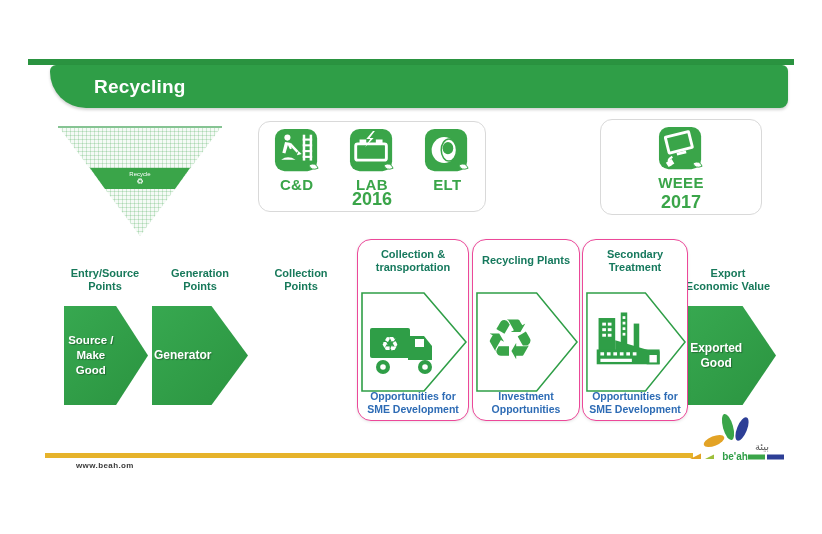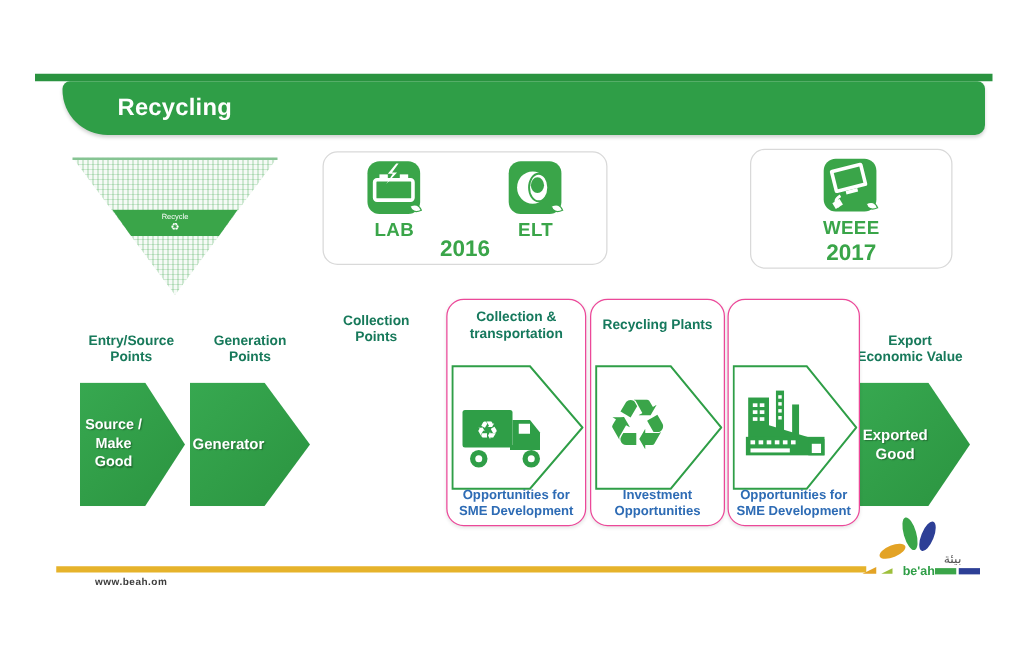--- a/index.html
+++ b/index.html
@@ -85,20 +85,40 @@
       <span class="bico">♻</span>
     </div>
   </div>
 
   <div class="group-box g2016">
     <div class="gcols">
       <div class="gcol">
         <svg width="46" height="46" viewBox="0 0 48 48">
           <rect x="1" y="1" width="44" height="44" rx="10" fill="#3aa549"></rect>
           <g fill="#fff">
+            <circle cx="14" cy="10" r="3.2"></circle>
+            <path d="M11.5,14.5 l5,.8 2.2,6 -2,1 -2.2,-4.6 -2.6,8.8 -3.2,-.6 2.2,-9z"></path>
+            <path d="M17.5,15.5 l8,8.6 -1.9,1.7 -8,-8.6z"></path>
+            <path d="M25.5,24 l3.4,3.2 -5,1.2z"></path>
+            <path d="M7.5,33 q7,-5 15,0 z"></path>
+            <rect x="30" y="7" width="2.6" height="27"></rect>
+            <rect x="37.2" y="7" width="2.6" height="27"></rect>
+            <rect x="30" y="11" width="9.8" height="2.2"></rect>
+            <rect x="30" y="17" width="9.8" height="2.2"></rect>
+            <rect x="30" y="23" width="9.8" height="2.2"></rect>
+            <rect x="30" y="29" width="9.8" height="2.2"></rect>
+          </g>
+          <path d="M36.5,38.5 q7,-3.2 9.5,3.5 q-7.5,3.2 -9.5,-3.5" fill="#fff" stroke="#3aa549" stroke-width="1"></path>
+        </svg>
+        <span class="stream-label">C&amp;D</span>
+      </div>
+      <div class="gcol">
+        <svg width="46" height="46" viewBox="0 0 48 48">
+          <rect x="1" y="1" width="44" height="44" rx="10" fill="#3aa549"></rect>
+          <g fill="#fff">
             <path d="M25,3 l-7,8.5 h4.2 l-5.5,8.5 9,-9.5 h-4.2 l5.5,-7.5z"></path>
             <rect x="11" y="12" width="7" height="4.5"></rect>
             <rect x="28" y="12" width="7" height="4.5"></rect>
           </g>
           <rect x="7" y="16.5" width="32" height="17" rx="2" fill="none" stroke="#fff" stroke-width="3"></rect>
           <path d="M36.5,38.5 q7,-3.2 9.5,3.5 q-7.5,3.2 -9.5,-3.5" fill="#fff" stroke="#3aa549" stroke-width="1"></path>
         </svg>
         <span class="stream-label">LAB</span>
       </div>
       <div class="gcol">
@@ -133,21 +153,21 @@
         <span class="stream-label">WEEE</span>
       </div>
     </div>
     <div class="year">2017</div>
   </div>
 
   <div class="stage-head pre" style="left:52px; top:267px; width:106px;">Entry/Source
 Points</div>
   <div class="stage-head pre" style="left:150px; top:267px; width:100px;">Generation
 Points</div>
-  <div class="stage-head pre" style="left:246px; top:251px; width:110px;">Collection
+  <div class="stage-head pre" style="left:246px; top:267px; width:110px;">Collection
 Points</div>
   <div class="stage-head pre" style="left:668px; top:267px; width:120px;">Export
 Economic Value</div>
 
   <div class="solid-arrow" style="left:64px; top:306px; width:84px;">
     <div class="albl pre" style="font-size:11.5px;">Source /
 Make
 Good</div>
   </div>
   <div class="solid-arrow" style="left:152px; top:306px; width:96px;">
@@ -185,20 +205,22 @@
     <div class="proc-title pre" style="top:14px;">Recycling Plants</div>
     <svg class="proc-arrow" width="102" height="100" viewBox="0 0 106 100" preserveAspectRatio="none">
       <polygon points="1,1 63,1 105,50 63,99 1,99" fill="#fff" stroke="#2f9e47" stroke-width="1.6"></polygon>
     </svg>
     <div class="proc-icon recycle-glyph" style="left:12px; top:72px;">♻</div>
     <div class="proc-note pre">Investment
 Opportunities</div>
   </div>
 
   <div class="proc-box" style="left:582px; width:106px;">
+    <div class="proc-title pre">Secondary
+Treatment</div>
     <svg class="proc-arrow" width="100" height="100" viewBox="0 0 106 100" preserveAspectRatio="none">
       <polygon points="1,1 63,1 105,50 63,99 1,99" fill="#fff" stroke="#2f9e47" stroke-width="1.6"></polygon>
     </svg>
     <svg class="proc-icon" style="left:10px; top:70px;" width="74" height="66" viewBox="0 0 80 70">
       <g fill="#2f9e47">
         <rect x="6" y="8" width="18" height="44"></rect>
         <rect x="30" y="2" width="7" height="50"></rect>
         <rect x="44" y="14" width="6" height="38"></rect>
         <polygon points="24,32 64,44 64,52 24,52"></polygon>
         <rect x="4" y="42" width="68" height="16"></rect>

